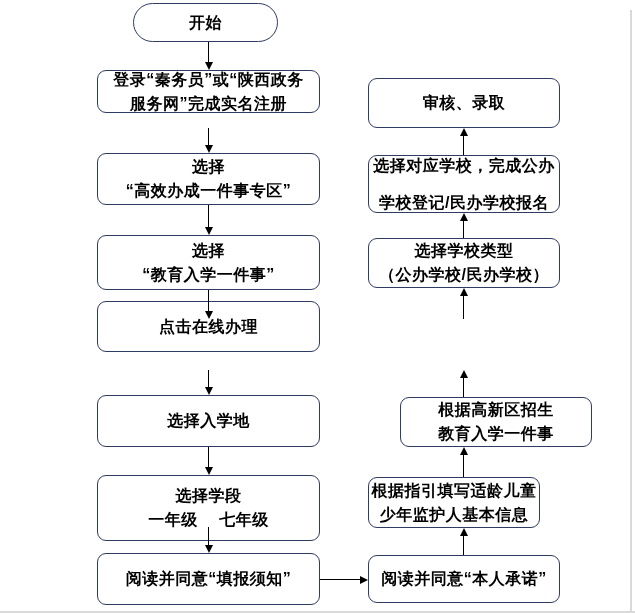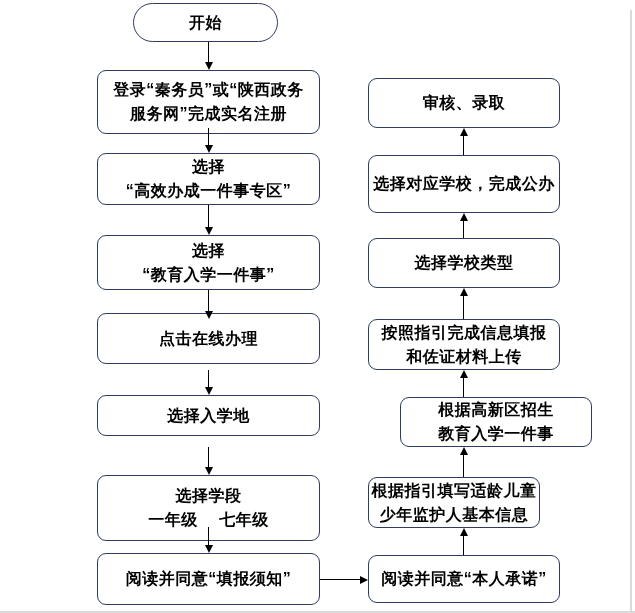--- a/index.html
+++ b/index.html
@@ -36,65 +36,63 @@
   .ahead.right{border-top:4px solid transparent;border-bottom:4px solid transparent;border-left:8px solid var(--arrow,#000);}
   .page-edge{position:absolute;background:var(--page-edge,#d9d9d9);}
 </style>
 </head>
 <body>
 
 <div id="stage" style="--bg: #ffffff; --box-border: #2f3b63; --text: #000000; --arrow: #000000; --page-edge: #d9d9d9;">
     <div class="node stadium" style="left: 133px; top: 3px; width: 145px; height: 39px;">
       <div class="line">开始</div>
     </div>
-    <div class="node" style="left: 97px; top: 70px; width: 223px; height: 64px;">
+    <div class="node" style="left: 97px; top: 70px; width: 223px; height: 43px;">
       <div class="line">登录“秦务员”或“陕西政务</div>
       <div class="line">服务网”完成实名注册</div>
     </div>
     <div class="node" style="left: 97px; top: 153px; width: 223px; height: 52px;">
       <div class="line">选择</div>
       <div class="line">“高效办成一件事专区”</div>
     </div>
     <div class="node" style="left: 97px; top: 235px; width: 223px; height: 55px;">
       <div class="line">选择</div>
       <div class="line">“教育入学一件事”</div>
     </div>
-    <div class="node" style="left: 97px; top: 313px; width: 223px; height: 51px;">
+    <div class="node" style="left: 97px; top: 301px; width: 223px; height: 51px;">
       <div class="line">点击在线办理</div>
     </div>
-    <div class="node" style="left: 97px; top: 395px; width: 223px; height: 41px;">
+    <div class="node" style="left: 97px; top: 395px; width: 223px; height: 52px;">
       <div class="line">选择入学地</div>
     </div>
     <div class="node" style="left: 97px; top: 475px; width: 223px; height: 66px;">
       <div class="line">选择学段</div>
       <div class="line">一年级　 七年级</div>
     </div>
     <div class="node" style="left: 97px; top: 553px; width: 223px; height: 52px;">
       <div class="line">阅读并同意“填报须知”</div>
     </div>
     <div class="node" style="left: 368px; top: 555px; width: 192px; height: 48px;">
       <div class="line">阅读并同意“本人承诺”</div>
     </div>
     <div class="node" style="left: 368px; top: 477px; width: 172px; height: 51px;">
       <div class="line">根据指引填写适龄儿童</div>
       <div class="line">少年监护人基本信息</div>
     </div>
     <div class="node" style="left: 368px; top: 397px; width: 192px; height: 50px; margin-left: 32px;">
       <div class="line">根据高新区招生</div>
       <div class="line">教育入学一件事</div>
     </div>
-    <div class="node" style="left: 368px; top: 319px; width: 192px; height: 51px;">
-      <div class="line">按照指引完成信息填报</div>
-      <div class="line">和佐证材料上传</div>
-    </div>
     <div class="node" style="left: 368px; top: 238px; width: 192px; height: 50px;">
       <div class="line">选择学校类型</div>
+      <div class="line">（公办学校/民办学校）</div>
     </div>
     <div class="node" style="left: 368px; top: 155px; width: 192px; height: 58px; gap: 13px;">
       <div class="line">选择对应学校，完成公办</div>
+      <div class="line">学校登记/民办学校报名</div>
     </div>
     <div class="node" style="left: 368px; top: 78px; width: 192px; height: 50px; text-align: center;">
       <div class="line">审核、录取</div>
     </div>
     <div class="aline" style="left: 208px; top: 42px; width: 1.3px; height: 21px;"></div>
     <div class="ahead down" style="left: 204.5px; top: 62px;"></div>
     <div class="aline" style="left: 208px; top: 128px; width: 1.3px; height: 18px;"></div>
     <div class="ahead down" style="left: 204.5px; top: 145px;"></div>
     <div class="aline" style="left: 208px; top: 205px; width: 1.3px; height: 23px;"></div>
     <div class="ahead down" style="left: 204.5px; top: 227px;"></div>

